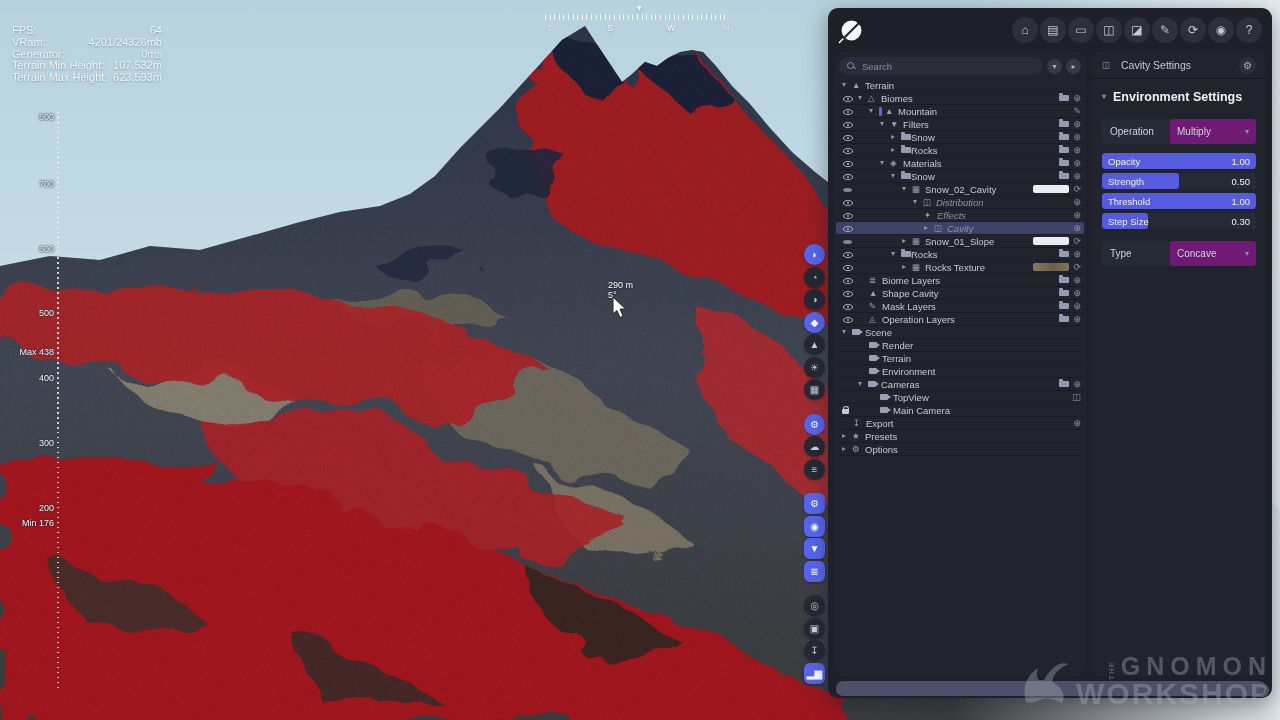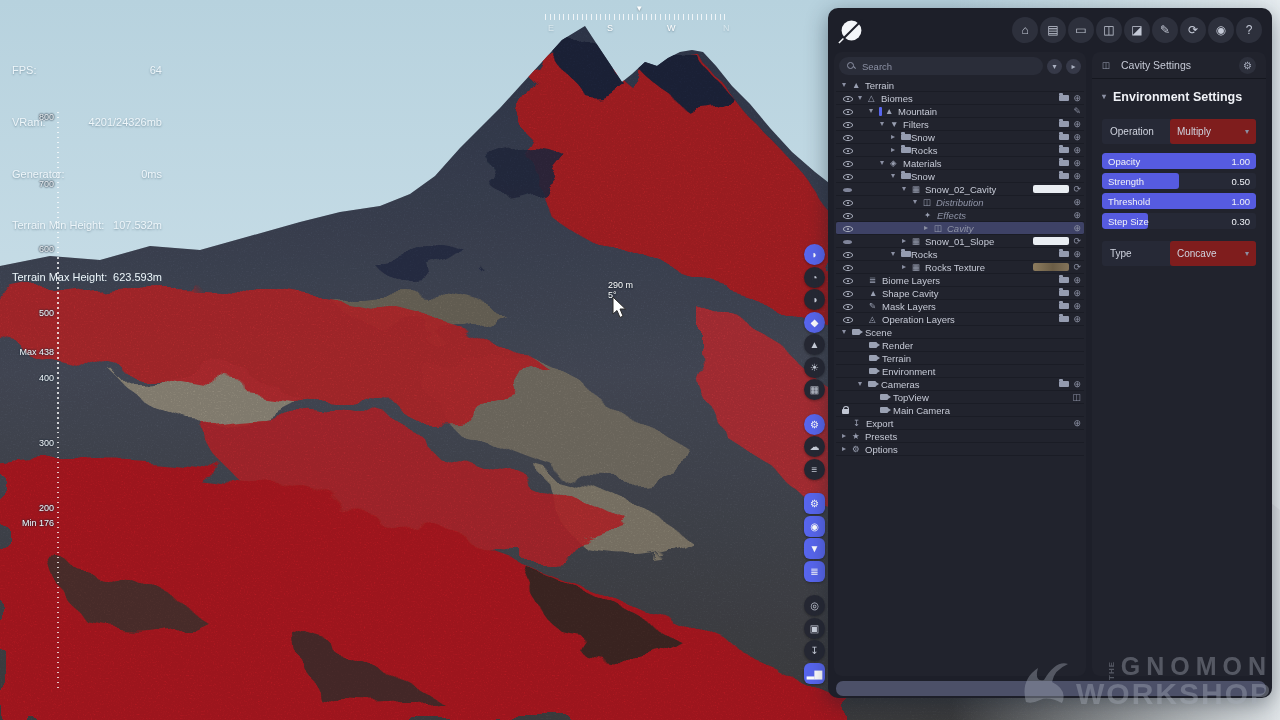--- a/index.html
+++ b/index.html
@@ -4,21 +4,21 @@
 <style>
   html,body{margin:0;padding:0;}
   body{width:1280px;height:720px;overflow:hidden;position:relative;
        font-family:"Liberation Sans", sans-serif;background:#cfe0e8;}
   
   #viewport{position:absolute;inset:0;}
   #scene{position:absolute;inset:0;width:1280px;height:720px;display:block;}
   
   #stats{position:absolute;left:12px;top:25px;width:150px;z-index:3;}
   .stat-row{display:flex;justify-content:space-between;font-size:11px;line-height:11.8px;
-            color:#eef6fa;text-shadow:0 1px 2px rgba(50,80,100,.45);margin-top:40px;}
+            color:#eef6fa;text-shadow:0 1px 2px rgba(50,80,100,.45);}
   
   #compass{position:absolute;left:545px;top:12px;width:180px;height:24px;z-index:3;}
   #compass .ticks{position:absolute;left:0;top:2px;width:180px;height:6px;opacity:.85;
      background:repeating-linear-gradient(90deg,rgba(255,255,255,.9) 0 1px,transparent 1px 4.6px);}
   #compass .marker{position:absolute;top:-9px;color:#fff;font-size:9px;text-shadow:0 1px 2px rgba(0,0,0,.3);}
   .cletter{position:absolute;top:11px;font-size:9px;color:#fff;text-shadow:0 1px 2px rgba(60,90,110,.5);}
   .cletter.dim{opacity:.45;}
   
   #ruler-line{position:absolute;left:57px;top:112px;width:1.5px;height:580px;opacity:.85;z-index:3;
      background:repeating-linear-gradient(180deg,rgba(255,255,255,.9) 0 1.5px,transparent 1.5px 5px);}
@@ -87,21 +87,21 @@
   #set-header{height:26px;display:flex;align-items:center;gap:6px;padding:0 10px;border-bottom:1px solid #15171f;
       color:#c6cad6;font-size:10.5px;}
   #set-gear{margin-left:auto;width:17px;height:17px;border-radius:50%;background:#2d303c;color:#aab0c0;
       font-size:10px;display:flex;align-items:center;justify-content:center;}
   #set-section{display:flex;align-items:center;gap:7px;padding:11px 10px 9px;color:#f0f2f7;
       font-size:12.5px;font-weight:bold;}
   #set-section .chev{width:auto;}
   .ctl-row{margin:6px 10px;height:25px;background:#262936;border-radius:3px;display:flex;align-items:center;
       font-size:10px;color:#cfd3de;}
   .ctl-label{flex:1;padding-left:8px;}
-  .dropdown{width:86px;height:25px;background:#7f1d1d;border-radius:3px;display:flex;align-items:center;
+  .dropdown{width:86px;height:25px;background:#701a75;border-radius:3px;display:flex;align-items:center;
       padding:0 7px;box-sizing:border-box;}
   .dropdown .dval{flex:1;}
   .dropdown .dchev{color:#8b90a3;font-size:8px;}
   .slider{position:relative;margin:4px 10px;height:16px;background:#262936;border-radius:3px;overflow:hidden;}
   .sfill{position:absolute;left:0;top:0;bottom:0;background:#565be0;border-radius:3px;}
   .slab{position:absolute;left:6px;top:50%;transform:translateY(-50%);font-size:9.5px;color:#f0f2f7;}
   .sval{position:absolute;right:6px;top:50%;transform:translateY(-50%);font-size:9.5px;color:#f0f2f7;}
   #sliders{margin-top:9px;margin-bottom:12px;}
   
   #status-bar{position:absolute;left:8px;right:6px;bottom:2px;height:15px;background:#4c5068;border-radius:7px;}

